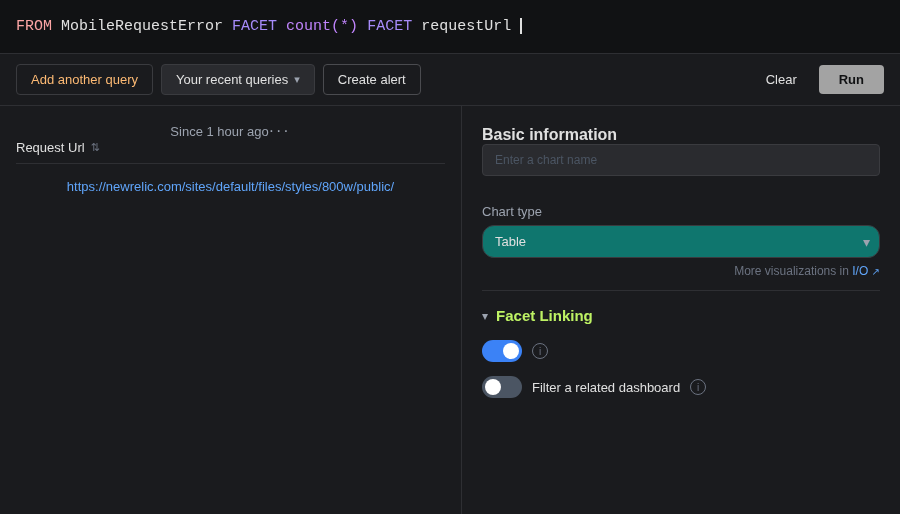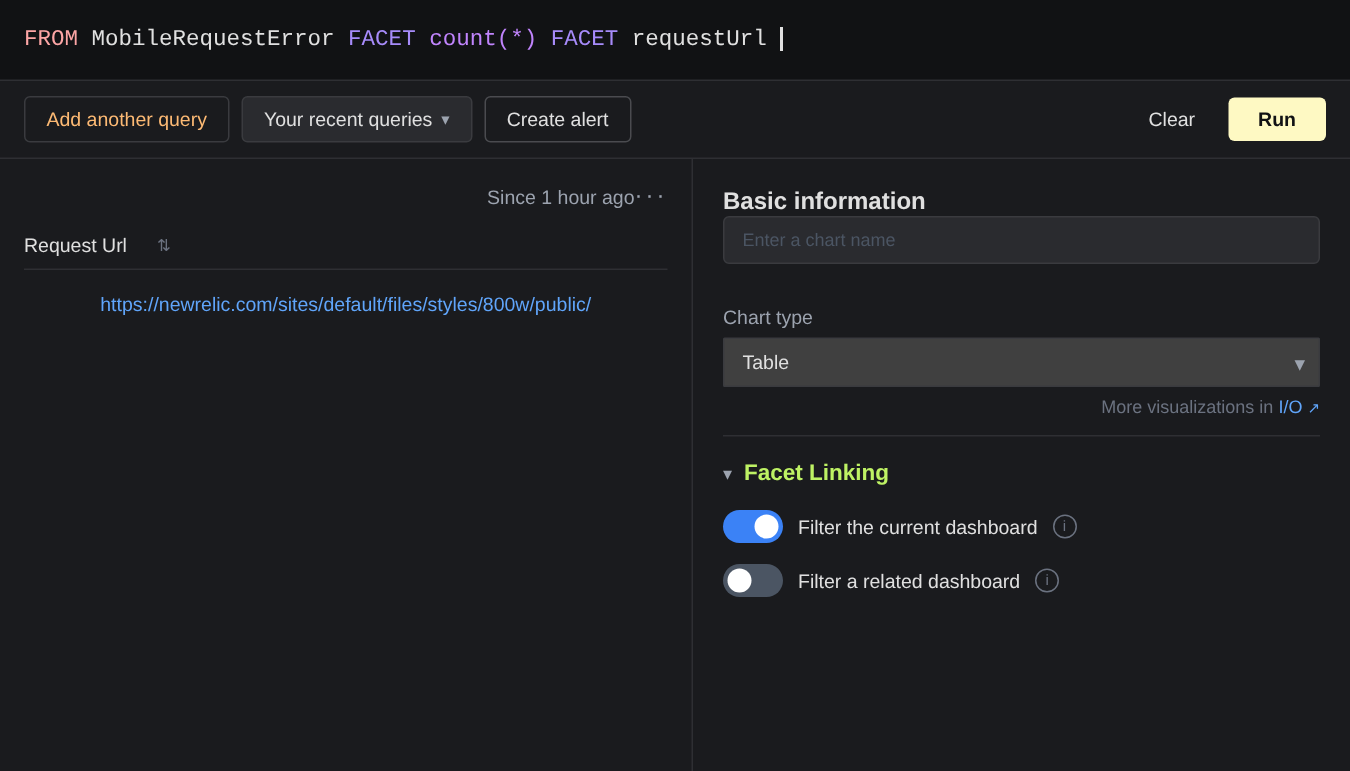--- a/index.html
+++ b/index.html
@@ -71,21 +71,21 @@
       display: flex;
       align-items: center;
       gap: 6px;
     }
     .btn-outline {
       background: transparent;
       color: #e0e0e0;
       border: 1px solid #4a4b4f;
     }
     .btn-primary {
-      background: #fef9c3;
+      background: #a3a3a3;
       color: #111214;
       font-weight: 600;
       border: none;
       padding: 7px 20px;
     }
     .toolbar-spacer { flex: 1; }
     .btn-clear {
       background: transparent;
       color: #e0e0e0;
       border: none;
@@ -104,37 +104,36 @@
     
     .left-panel {
       width: 462px;
       border-right: 1px solid #2e2f33;
       padding: 16px;
       overflow: hidden;
     }
     .panel-header {
       display: flex;
       align-items: center;
-      justify-content: flex-end;
-      margin-bottom: 16px;
+      justify-content: center;
     }
     .since-label {
       font-size: 13px;
       color: #9ca3af;
     }
     .more-icon {
       color: #9ca3af;
       cursor: pointer;
       font-size: 16px;
       letter-spacing: 2px;
     }
     .table-header {
       display: flex;
       align-items: center;
-      gap: 20px;
+      gap: 6px;
       padding-bottom: 8px;
       border-bottom: 1px solid #2e2f33;
       margin-bottom: 8px;
       color: #e0e0e0;
       font-size: 13px;
     }
     .sort-icon {
       color: #6b7280;
       font-size: 11px;
     }
@@ -178,23 +177,23 @@
     .text-input::placeholder { color: #4b5563; }
 
     .field-group { margin-bottom: 12px; }
 
     .select-wrapper {
       position: relative;
       width: 100%;
     }
     .select-box {
       width: 100%;
-      background: #404040;
+      background: #0f766e;
       border: 1px solid #3a3b3f;
-      border-radius: 1px;
+      border-radius: 12px;
       padding: 8px 12px;
       color: #e0e0e0;
       font-size: 13px;
       appearance: none;
       cursor: pointer;
       outline: none;
     }
     .select-chevron {
       position: absolute;
       right: 10px;
@@ -355,21 +354,20 @@
     <div class="facet-section">
       <div class="facet-header">
         <span class="facet-chevron">▾</span>
         <span class="facet-title">Facet Linking</span>
       </div>
 
       <div class="toggle-row">
         <div class="toggle toggle-on">
           <div class="toggle-knob"></div>
         </div>
-        <span class="toggle-label">Filter the current dashboard</span>
         <span class="info-icon">i</span>
       </div>
 
       <div class="toggle-row">
         <div class="toggle toggle-off">
           <div class="toggle-knob"></div>
         </div>
         <span class="toggle-label">Filter a related dashboard</span>
         <span class="info-icon">i</span>
       </div>

